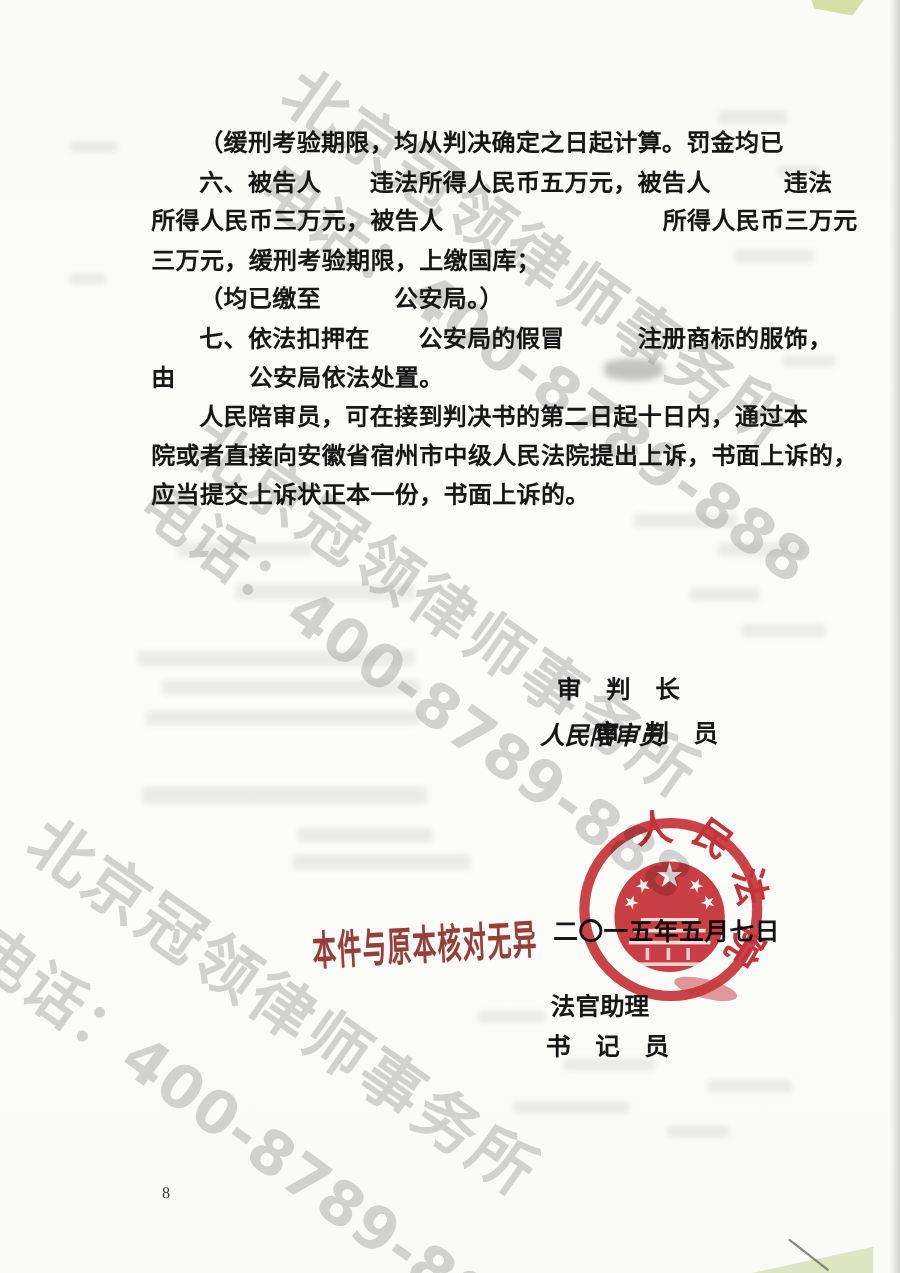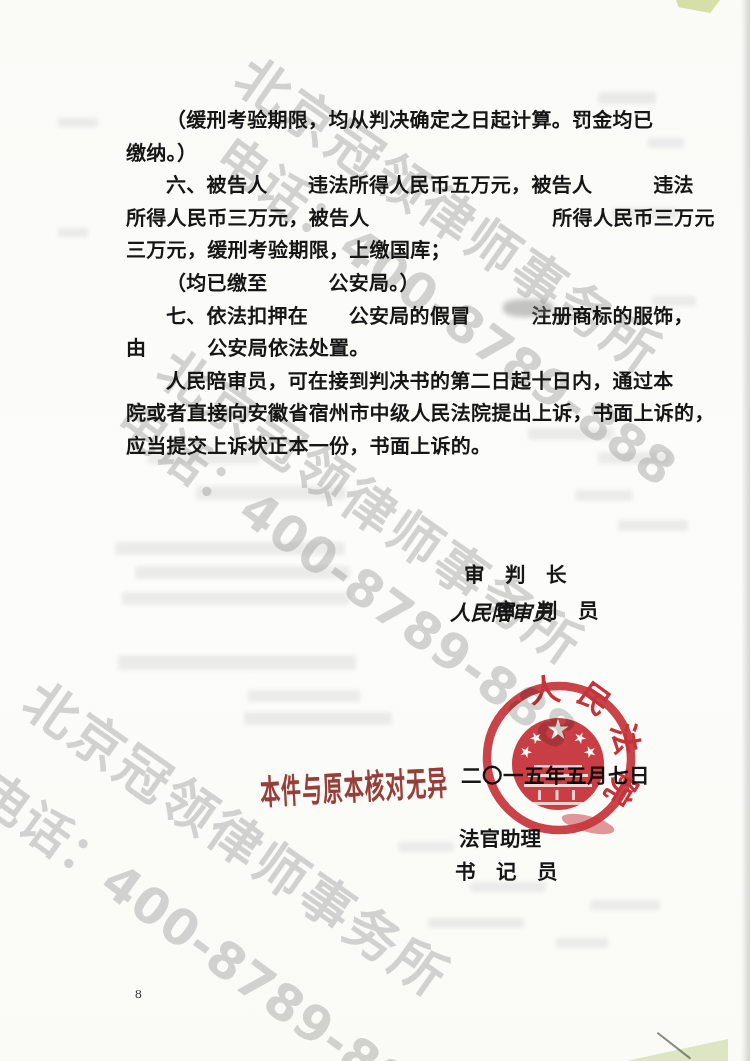--- a/index.html
+++ b/index.html
@@ -98,21 +98,20 @@
   <div class="sm" style="left:398px;top:842px;width:56px;height:10px;"></div>
   <div class="sm" style="left:470px;top:882px;width:76px;height:10px;"></div>
   <div class="sm" style="left:428px;top:918px;width:96px;height:10px;"></div>
   <div class="sm" style="left:590px;top:900px;width:70px;height:10px;"></div>
   <div class="sm" style="left:556px;top:938px;width:52px;height:10px;"></div>
   <div class="sm" style="left:58px;top:118px;width:40px;height:9px;"></div>
   <div class="sm" style="left:58px;top:228px;width:30px;height:9px;"></div>
 
   <div class="bodytext">
     <div class="ln indent">（缓刑考验期限，均从判决确定之日起计算。罚金均已</div>
-    <div class="ln">缴纳。）</div>
     <div class="ln indent">六、被告人　　违法所得人民币五万元，被告人　　　违法</div>
     <div class="ln">所得人民币三万元，被告人　　　　　　　　　所得人民币三万元</div>
     <div class="ln">三万元，缓刑考验期限，上缴国库；</div>
     <div class="ln indent">（均已缴至　　　公安局。）</div>
     <div class="ln indent">七、依法扣押在　　公安局的假冒　　　注册商标的服饰，</div>
     <div class="ln">由　　　公安局依法处置。</div>
     <div class="ln indent">人民陪审员，可在接到判决书的第二日起十日内，通过本</div>
     <div class="ln">院或者直接向安徽省宿州市中级人民法院提出上诉，书面上诉的，</div>
     <div class="ln">应当提交上诉状正本一份，书面上诉的。</div>
   </div>

